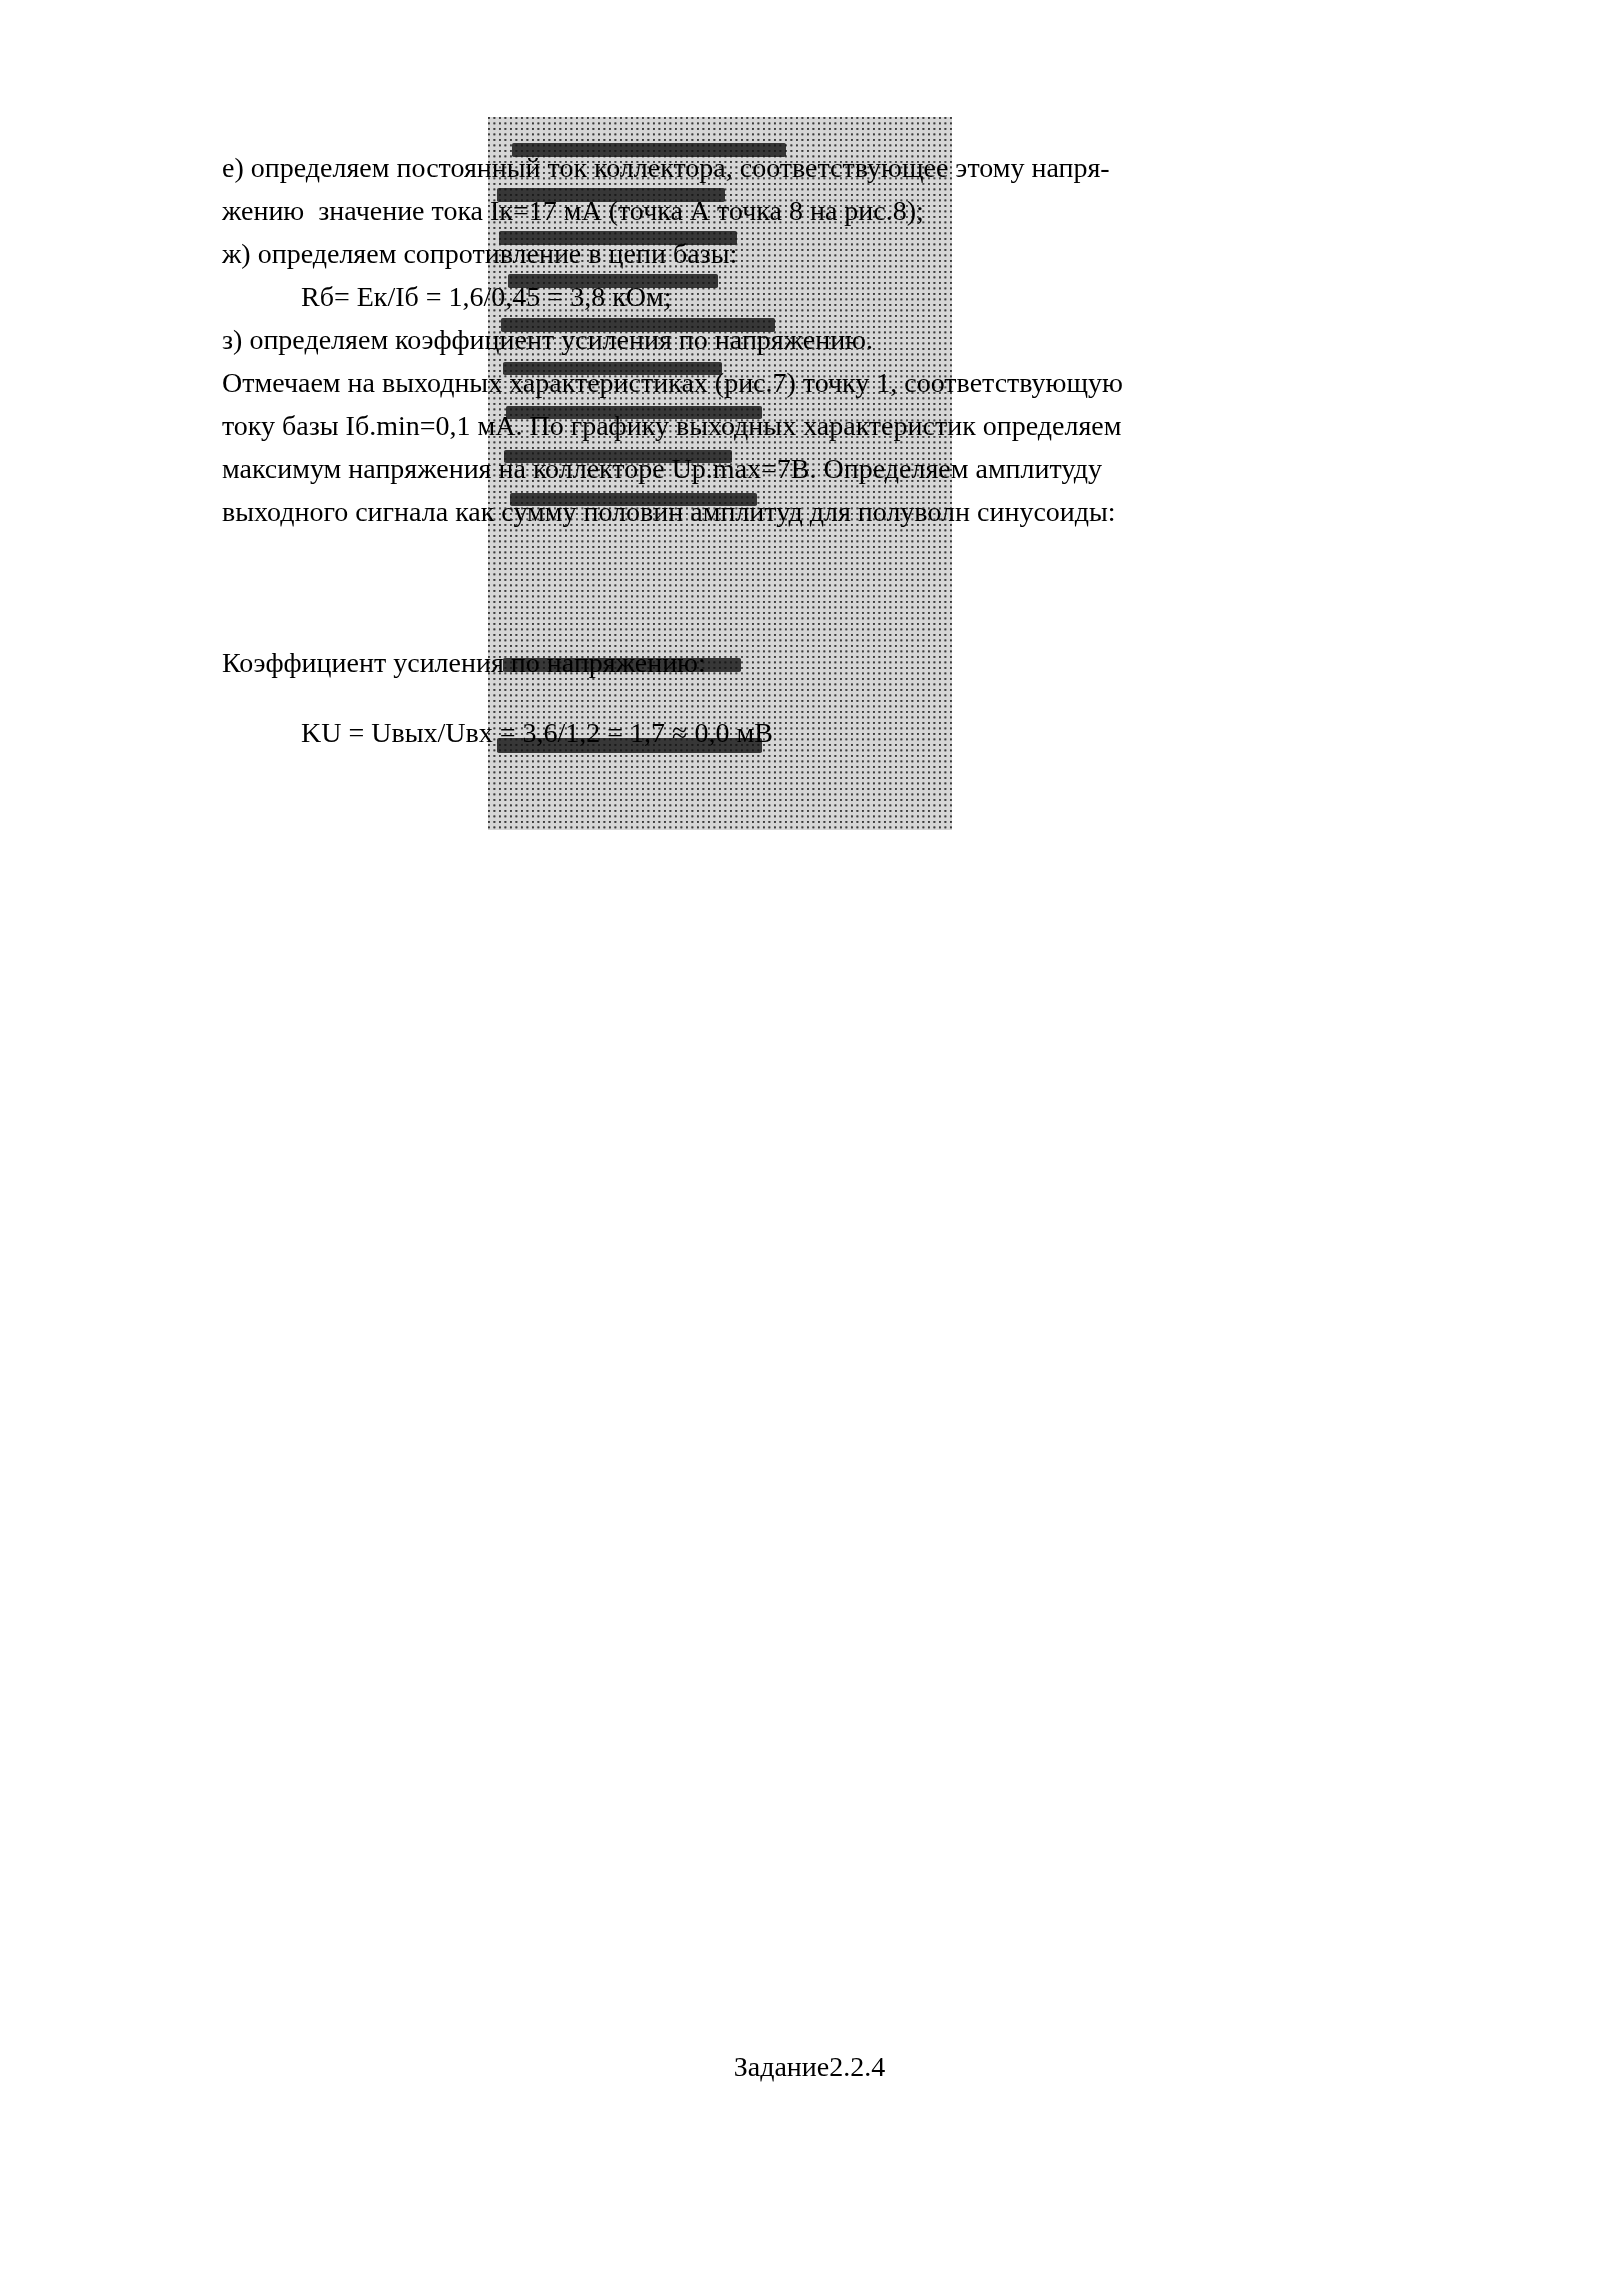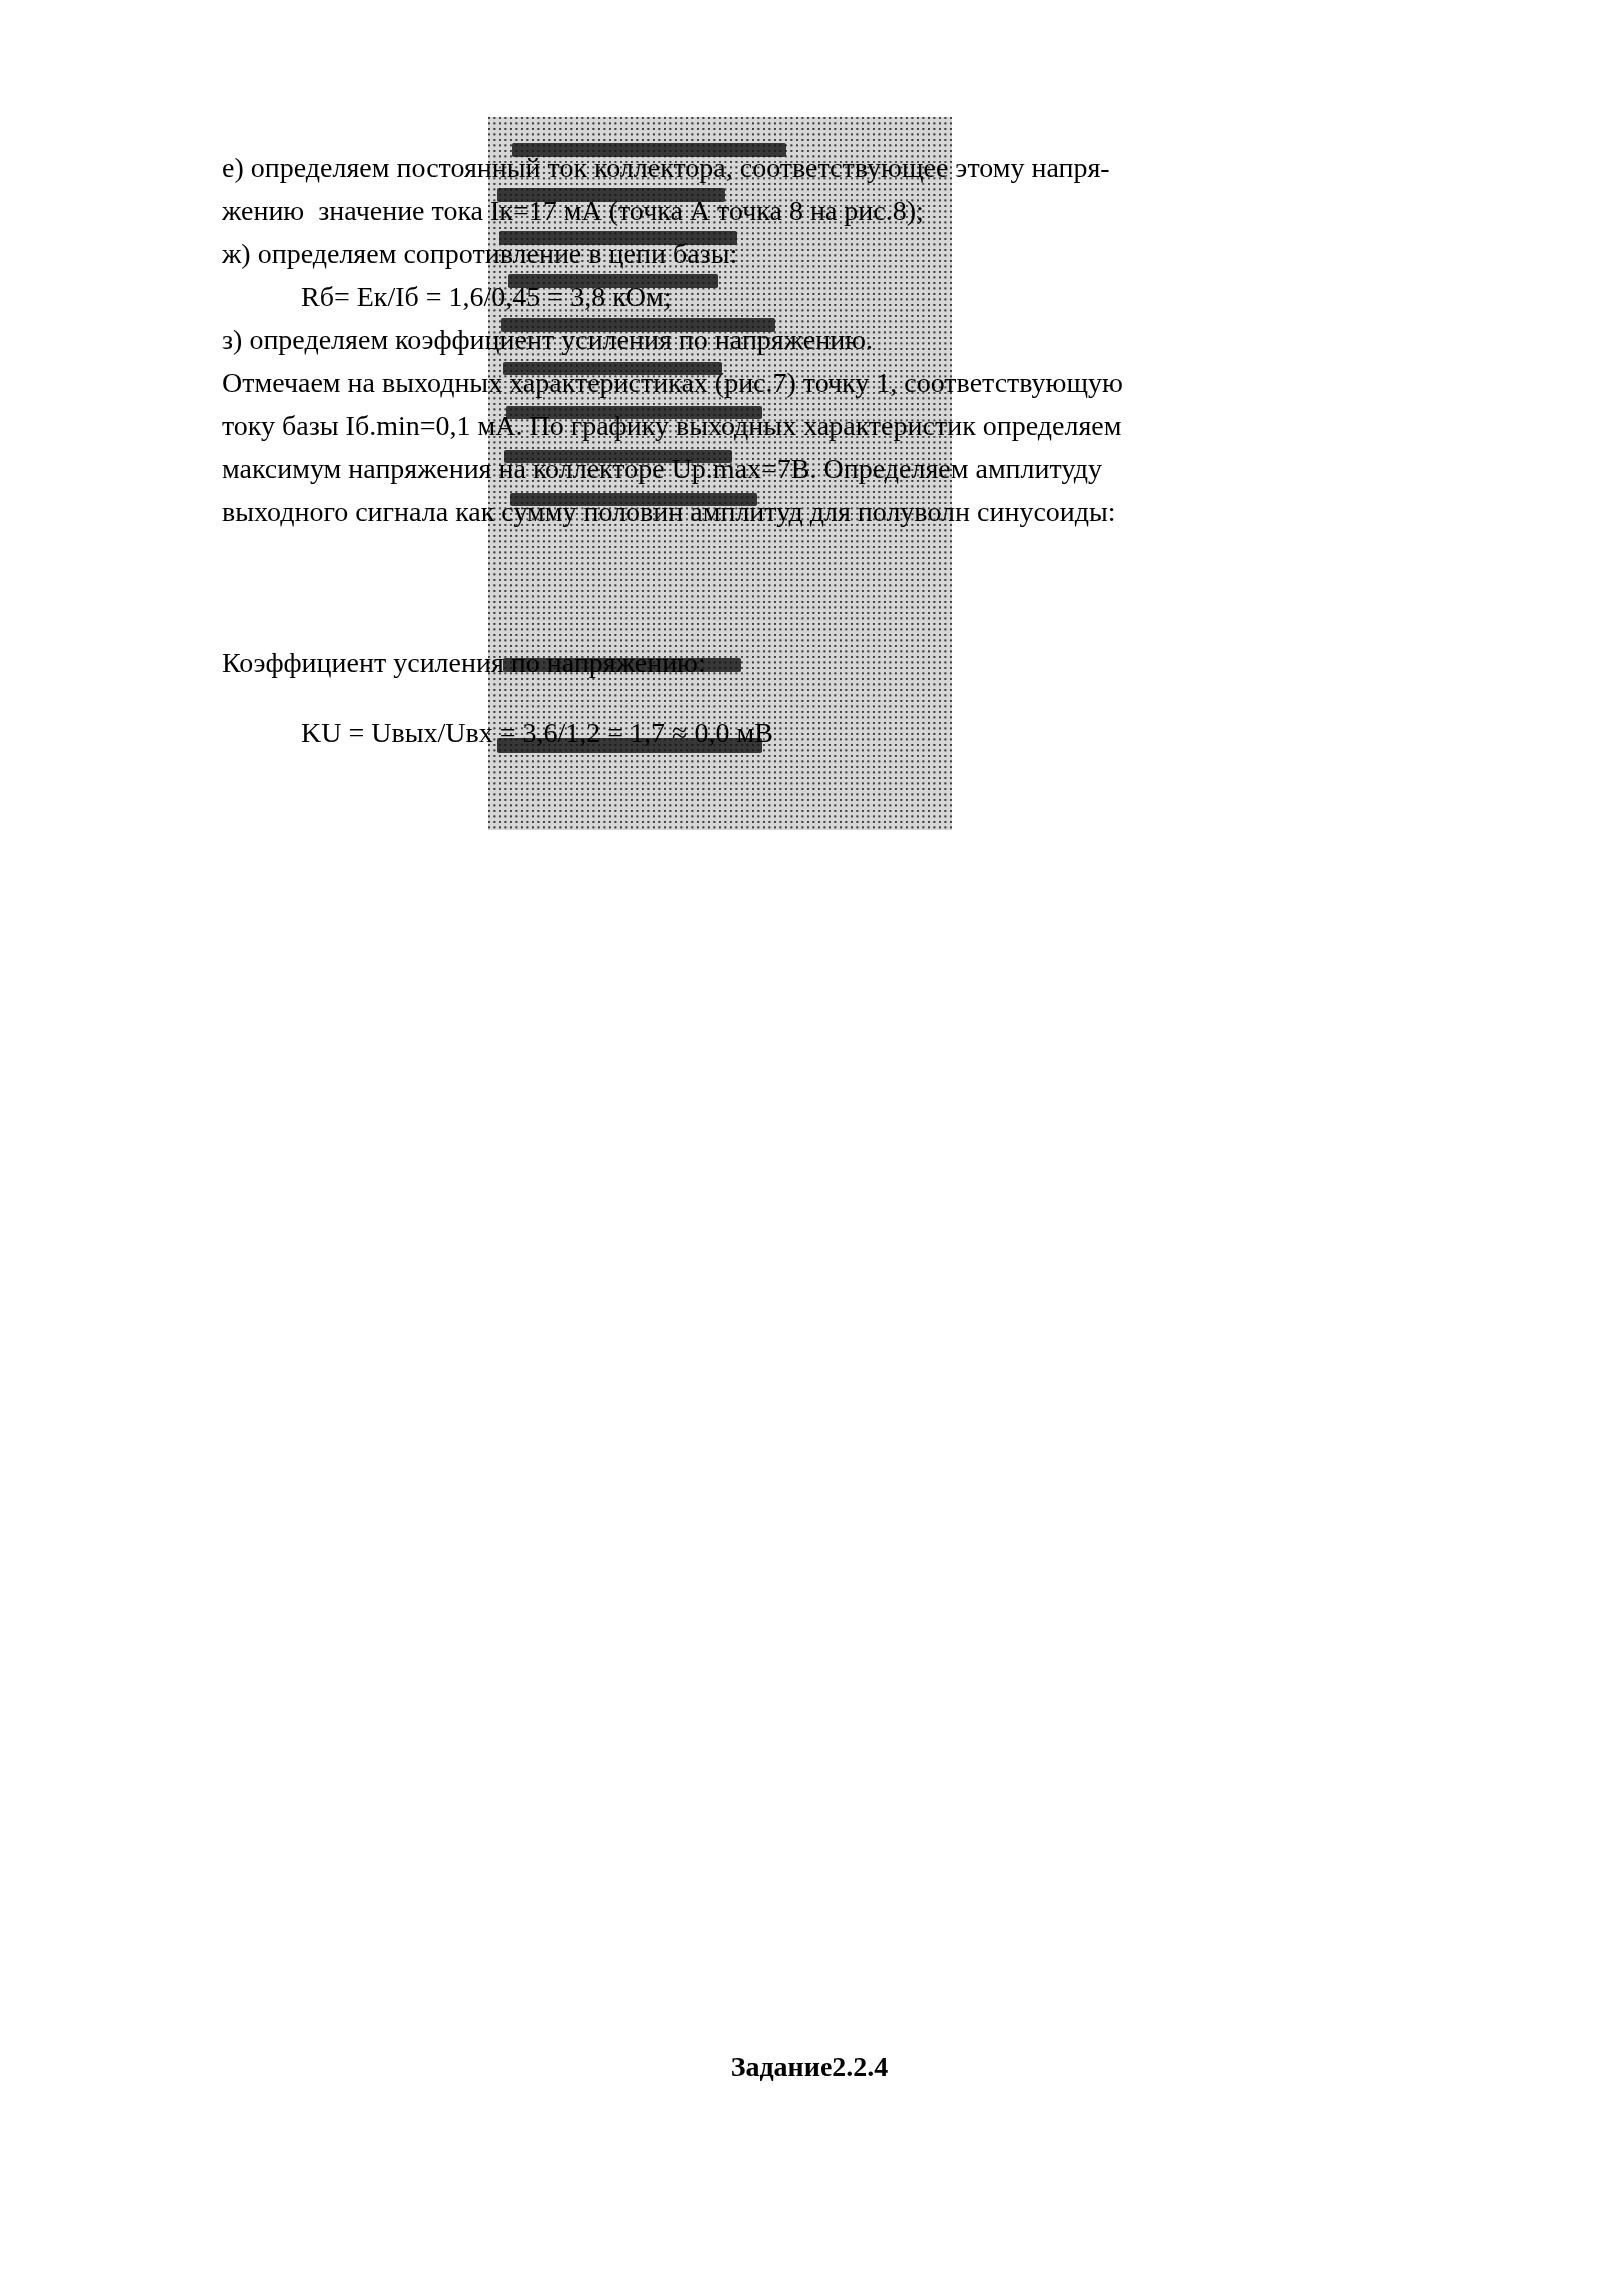--- a/index.html
+++ b/index.html
@@ -65,21 +65,21 @@
     background: rgba(20,20,20,0.82);
     border-radius: 1.8px;
   }
   .footer-task {
     position: absolute;
     left: 0;
     top: 2051px;
     width: 1619px;
     text-align: center;
     font-size: 28px;
-    font-weight: bold;
+    font-weight: normal;
   }
 </style>
 </head>
 <body>
 
 <div class="page">
 
   <div class="content">
 
     <div class="para justify">е) определяем постоянный ток коллектора, соответствующее этому напря-</div>

